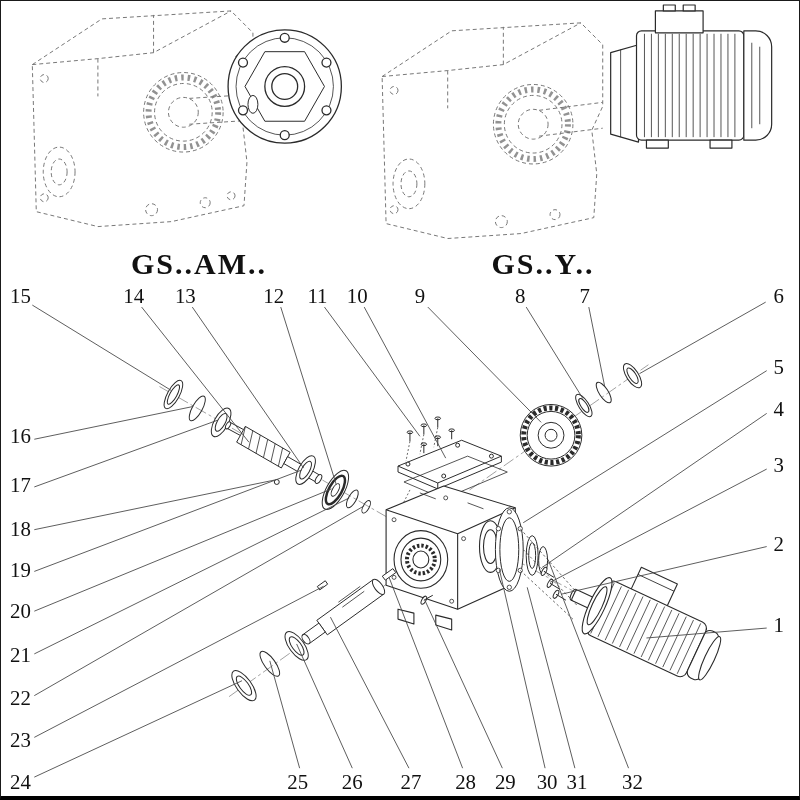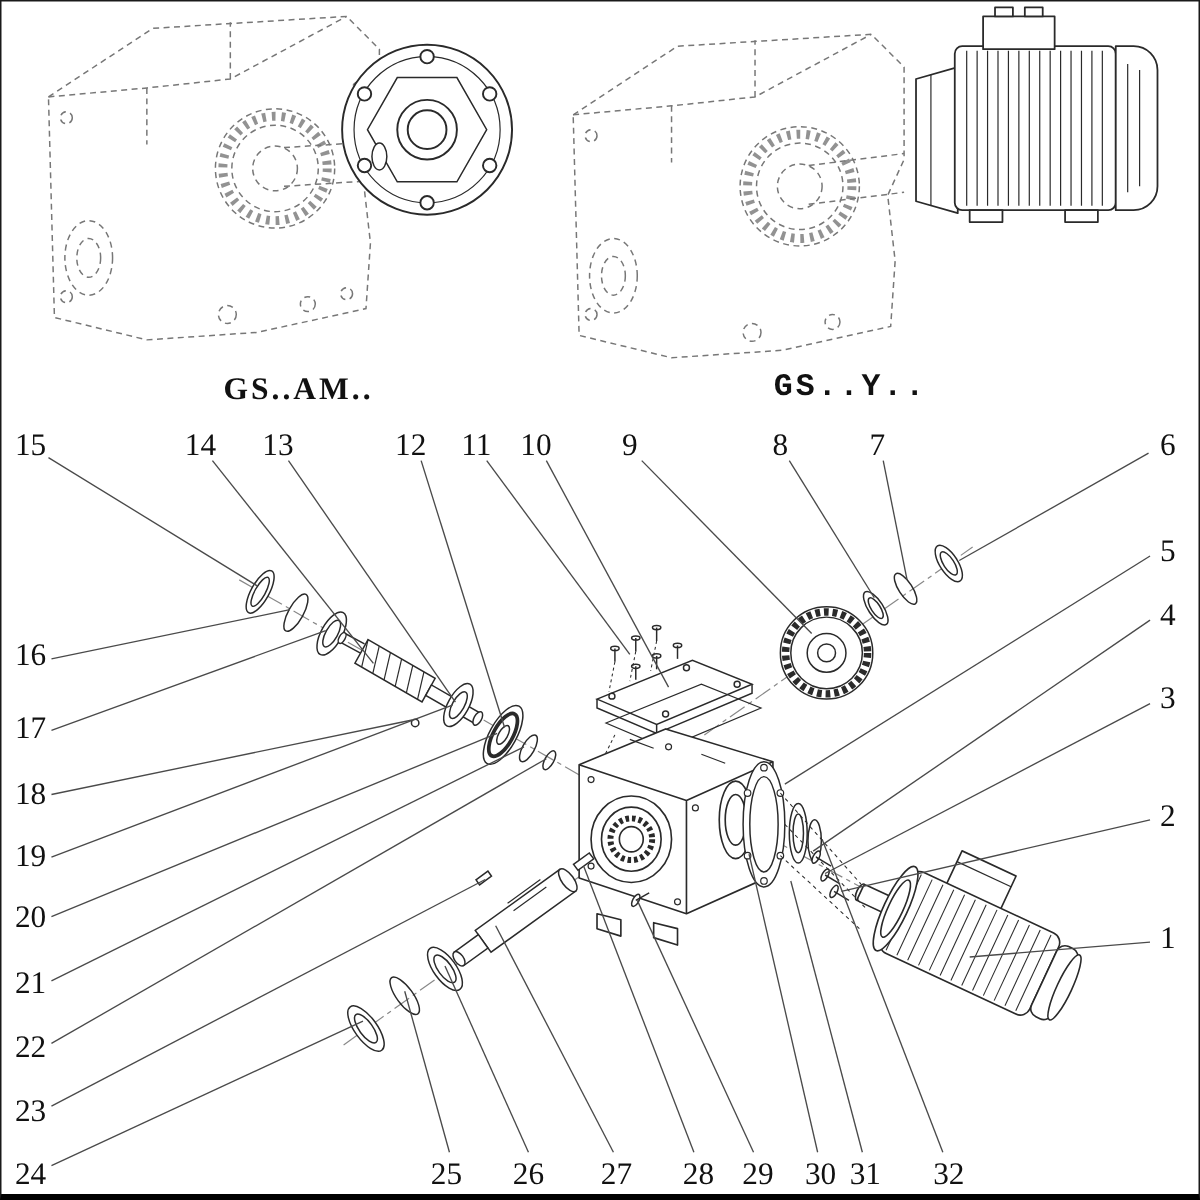--- a/index.html
+++ b/index.html
@@ -4,24 +4,24 @@
 <style>
   html,body{margin:0;padding:0;background:#fff;}
   .canvas{
     position:relative;width:800px;height:800px;background:#ffffff;
     box-sizing:border-box;border:1px solid #1a1a1a;border-bottom:4px solid #000;
     overflow:hidden;font-family:"Liberation Serif",serif;
   }
   svg.art{position:absolute;left:0;top:0;width:100%;height:100%;}
   .variant-label{
     position:absolute;font-family:"Liberation Serif",serif;font-weight:700;
-    font-size:21px;letter-spacing:2px;color:#111;text-align:center;width:180px;
+    font-size:30px;letter-spacing:2px;color:#111;text-align:center;width:180px;
   }
   #label-am{left:108px;top:246px;}
-  #label-y{left:476px;top:246px;font-family:Liberation Mono, monospace;}
+  #label-y{left:452px;top:246px;}
   .leader{stroke:#4a4a4a;stroke-width:0.9;}
   text.callout{font-family:"Liberation Serif",serif;font-size:21px;fill:#111;}
 </style>
 </head>
 <body>
 
 <div class="canvas">
 
   <svg class="art" viewBox="0 0 800 800">
 

